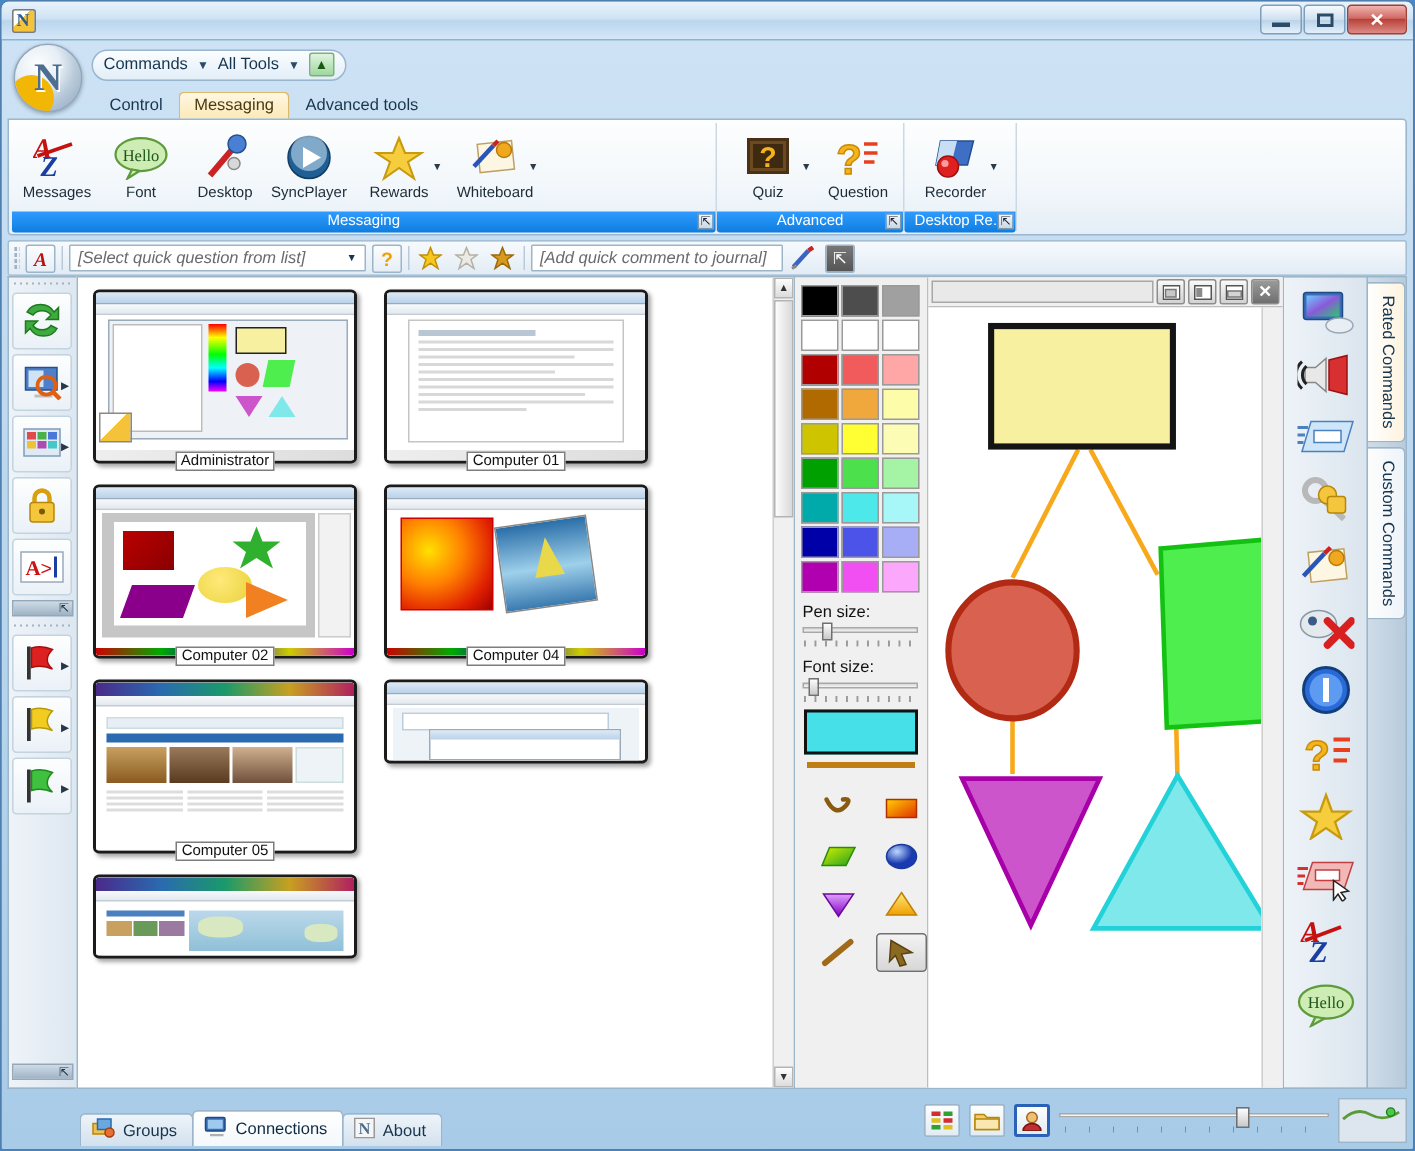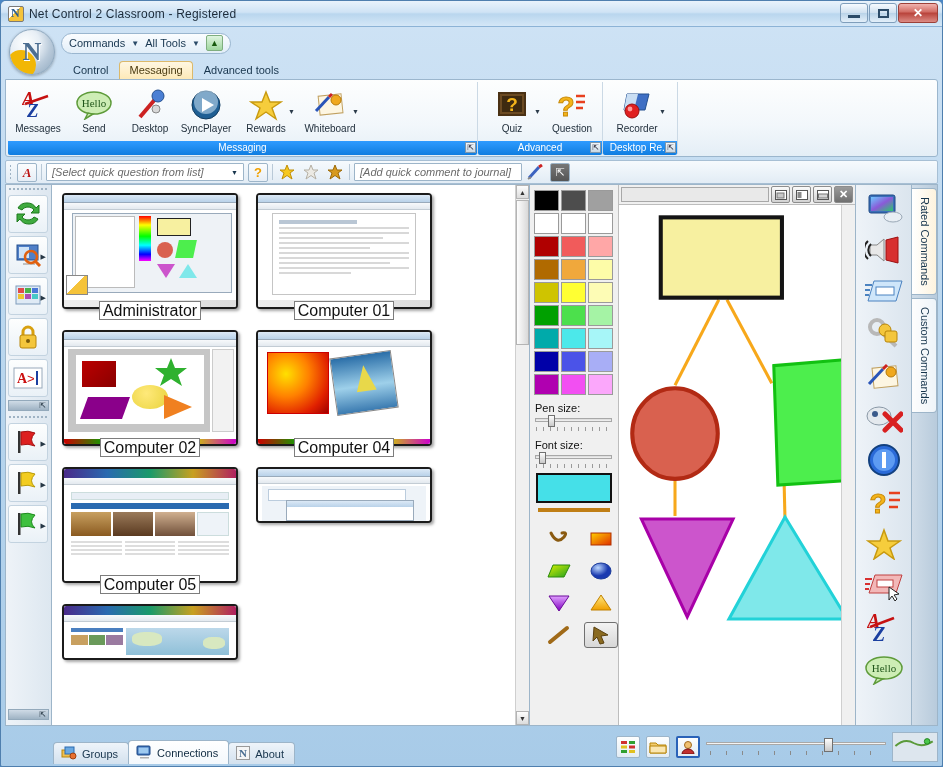--- a/index.html
+++ b/index.html
@@ -170,21 +170,21 @@
     flex:1; background:#fff; border:1px solid #9db5c9; position:relative; overflow:hidden;
   }
   .thumbgrid{ padding:8px 10px; display:flex; flex-wrap:wrap; gap:10px 18px;}
   .thumb { width:176px; }
   .tframe{
     width:176px;height:116px;border:2px solid #1b1b1b;border-radius:4px;
     background:#fff; box-shadow:2px 2px 3px rgba(0,0,0,.35);
     overflow:hidden;position:relative;
   }
   .tlabel{
-    text-align:center;font-size:16px;color:#111;margin-top:-7px;position:relative;z-index:3;
+    text-align:center;font-size:10px;color:#111;margin-top:-7px;position:relative;z-index:3;
   }
   .tlabel span{background:#fff;border:1px solid #7d7d7d;padding:0 3px;}
   .scroller{
     position:absolute;right:0;top:0;width:14px;bottom:0;background:#f0f0f0;
     border-left:1px solid #cfcfcf;
   }
   .scroller .up,.scroller .dn{height:14px;background:linear-gradient(180deg,#fdfdfd,#dcdcdc);
     border:1px solid #b4b4b4;display:flex;align-items:center;justify-content:center;font-size:7px;color:#333;}
   .scroller .dn{position:absolute;bottom:0;left:0;right:0;}
   .scroller .thumbbar{position:absolute;top:15px;left:0;right:0;height:145px;
@@ -259,21 +259,20 @@
   .mtb{height:7px;background:linear-gradient(180deg,#f7f9fb,#e3e9ef);border-bottom:1px solid #c3ccd4;}
   .mbot{position:absolute;left:0;right:0;bottom:0;height:7px;background:linear-gradient(90deg,#eee,#ddd);}
 </style>
 </head>
 <body>
 
 <div class="win">
 
   <div class="titlebar">
     <div class="tico"></div>
-    <div class="ttext">Net Control 2 Classroom - Registered</div>
     <div class="wbtns">
       <div class="wbtn">
           <i class="minglyph"></i>
         </div>
       <div class="wbtn">
           <i class="maxglyph"></i>
         </div>
       <div class="wbtn close">✕</div>
     </div>
   </div>
@@ -314,21 +313,21 @@
             <div class="lbl">Messages</div>
           </div>
           <div class="rbtn">
             <div class="ic">
               <svg width="36" height="30" viewBox="0 0 36 30">
                   <ellipse cx="18" cy="13" rx="17" ry="11" fill="#cdedb5" stroke="#5e9b3a" stroke-width="1.5"></ellipse>
                   <path d="M12 23 L9 29 L17 24 Z" fill="#cdedb5" stroke="#5e9b3a" stroke-width="1.5"></path>
                   <text x="18" y="17" text-anchor="middle" font-family="Liberation Serif, serif" font-size="11" fill="#20561a">Hello</text>
                 </svg>
             </div>
-            <div class="lbl">Send</div>
+            <div class="lbl">Font</div>
           </div>
           <div class="rbtn">
             <div class="ic">
               <svg width="34" height="32" viewBox="0 0 34 32">
                   <line x1="7" y1="28" x2="24" y2="8" stroke="#c22" stroke-width="4"></line>
                   <circle cx="25" cy="7" r="6" fill="#4a7fd4" stroke="#24508f"></circle>
                   <circle cx="23" cy="20" r="4" fill="#d8d8d8" stroke="#888"></circle>
                 </svg>
             </div>
             <div class="lbl">Desktop</div>

